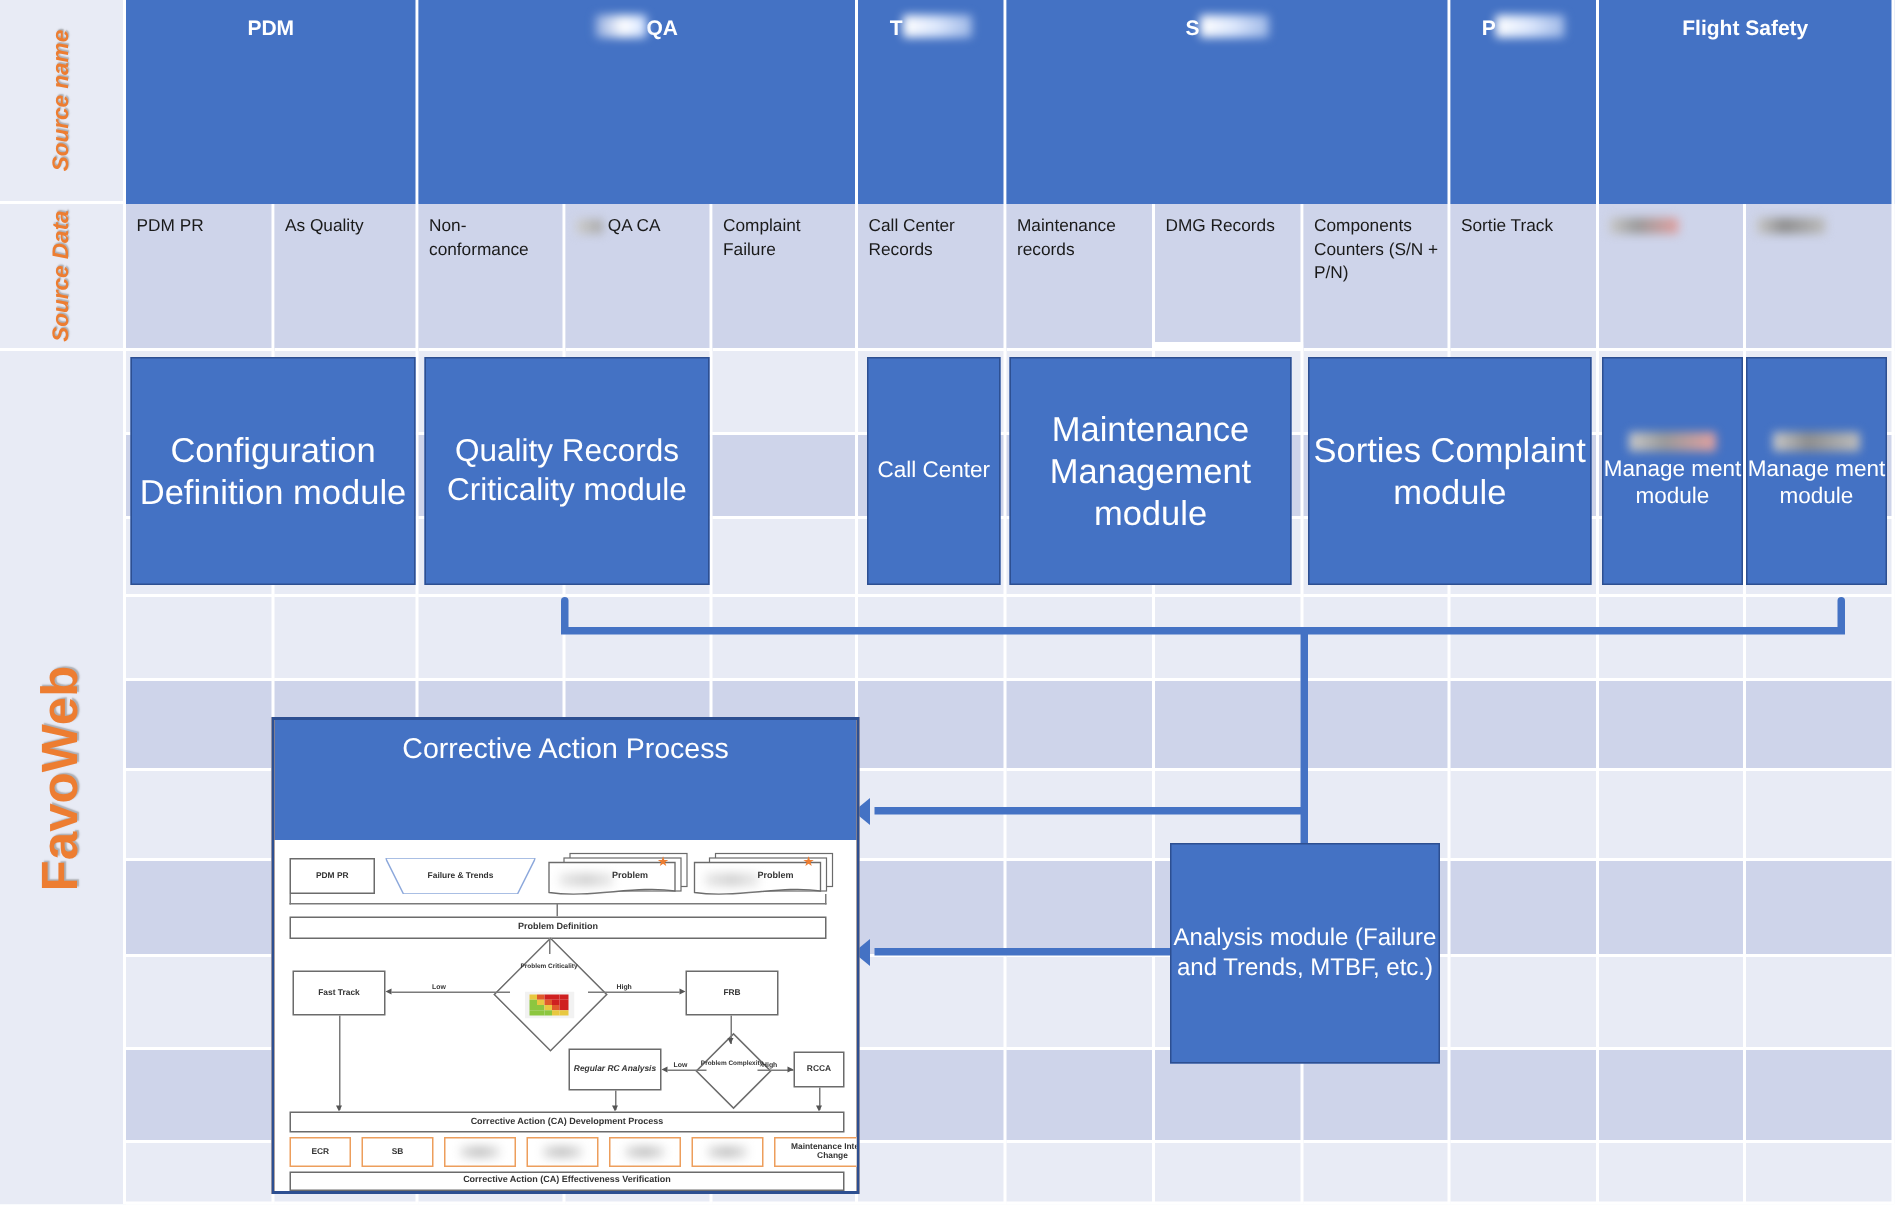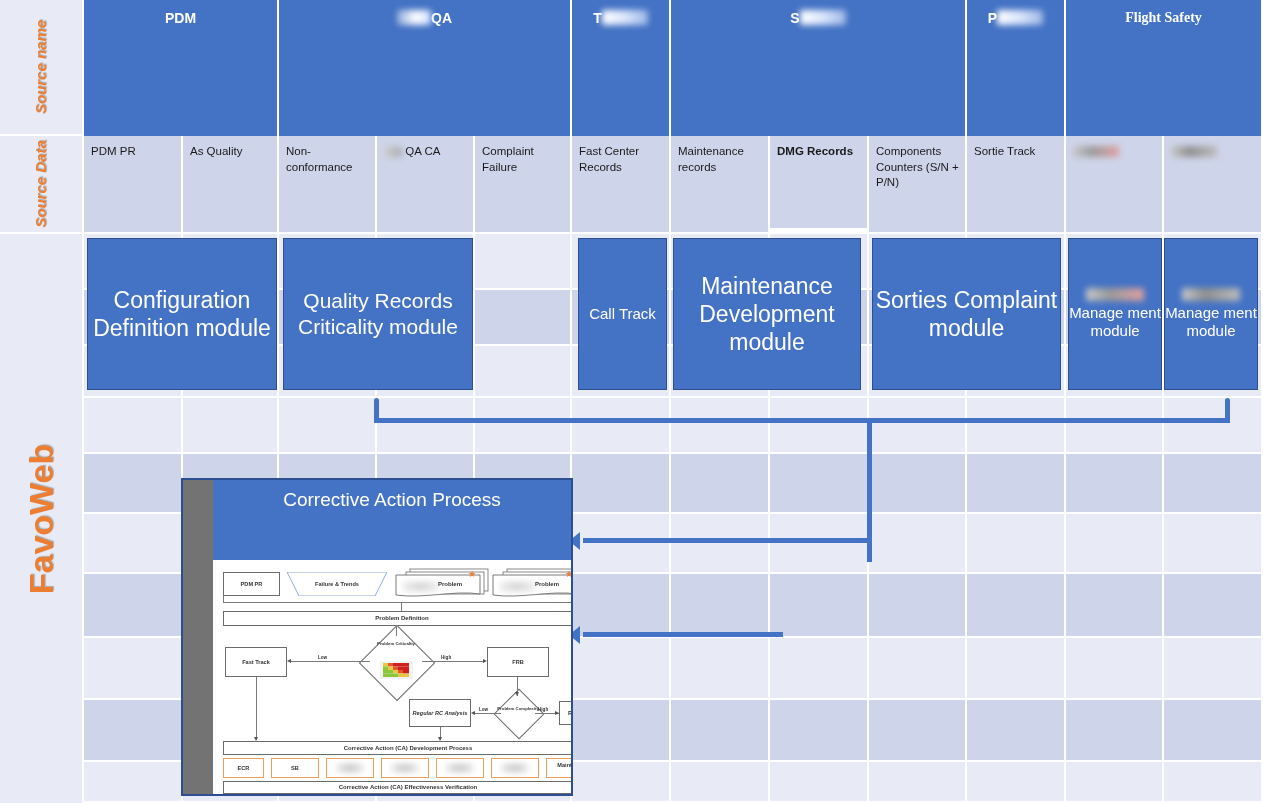--- a/index.html
+++ b/index.html
@@ -43,22 +43,22 @@
   .blur-g{background:linear-gradient(90deg,#c9c9c9,#8e8e8e 40%,#bdbdbd);}
   .blur-r{background:linear-gradient(90deg,#c9c9c9,#9a9a9a 40%,#e0a0a0);}
 
   
   .conn{position:absolute;background:#4472C4;}
   .arrowL{position:absolute;width:0;height:0;
           border-top:9px solid transparent;border-bottom:9px solid transparent;
           border-right:11px solid #4472C4;}
 
   
-  #cap{position:absolute;box-sizing:border-box;background:#737373;
-       border:2px solid #2d4f91;overflow:hidden;padding-left:30px;}
+  #cap{position:absolute;box-sizing:border-box;background:#fdba74;
+       border:2px solid #2d4f91;overflow:hidden;}
   #cap-title{background:#4472C4;color:#fff;text-align:center;
              font-size:19px;display:flex;align-items:flex-start;justify-content:center;
              padding-top:9px;box-sizing:border-box;}
   #cap-body{position:relative;background:#fff;}
 
   
   .fb{position:absolute;box-sizing:border-box;border:1px solid #6b6b6b;background:#fff;
       display:flex;align-items:center;justify-content:center;text-align:center;
       font-size:5.6px;font-weight:bold;color:#333;line-height:1.15;}
   .fb.wide{font-size:6px;}
@@ -255,52 +255,52 @@
         <span class="blur blur-w" style="width:46px;height:15px;background:linear-gradient(90deg,#ffffff,#dbe6fb 50%,#9db7e6);"></span>
       </div>
       <div class="hcell" style="left:671px;top:0;width:296px;height:136px;">
         <span>S</span>
         <span class="blur blur-w" style="width:46px;height:15px;background:linear-gradient(90deg,#ffffff,#dbe6fb 50%,#9db7e6);"></span>
       </div>
       <div class="hcell" style="left:967px;top:0;width:99px;height:136px;">
         <span>P</span>
         <span class="blur blur-w" style="width:46px;height:15px;background:linear-gradient(90deg,#ffffff,#dbe6fb 50%,#9db7e6);"></span>
       </div>
-      <div class="hcell" style="left:1066px;top:0;width:197px;height:136px;font-family:Liberation Serif, serif;">
+      <div class="hcell" style="left:1066px;top:0;width:197px;height:136px;">
         <span>Flight Safety</span>
       </div>
     </div>
 
   <div id="sdcells">
       <div class="sdcell" style="left:84px;top:136px;width:99px;height:98px;"><span>PDM PR</span></div>
       <div class="sdcell" style="left:183px;top:136px;width:96px;height:98px;"><span>As Quality</span></div>
       <div class="sdcell" style="left:279px;top:136px;width:98px;height:98px;"><span>Non-conformance</span></div>
       <div class="sdcell" style="left:377px;top:136px;width:98px;height:98px;"><span class="blur blur-w" style="width:18px;height:10px;background:linear-gradient(90deg,#cfcfcf,#a8a8a8);"></span> <span>QA CA</span></div>
       <div class="sdcell" style="left:475px;top:136px;width:97px;height:98px;"><span>Complaint Failure</span></div>
-      <div class="sdcell" style="left:572px;top:136px;width:99px;height:98px;"><span>Fast Center Records</span></div>
+      <div class="sdcell" style="left:572px;top:136px;width:99px;height:98px;"><span>Call Center Records</span></div>
       <div class="sdcell" style="left:671px;top:136px;width:99px;height:98px;"><span>Maintenance records</span></div>
-      <div class="sdcell" style="left:770px;top:136px;width:99px;height:94px;font-weight:bold;"><span>DMG Records</span></div>
+      <div class="sdcell" style="left:770px;top:136px;width:99px;height:94px;"><span>DMG Records</span></div>
       <div class="sdcell" style="left:869px;top:136px;width:98px;height:98px;"><span>Components Counters (S/N + P/N)</span></div>
       <div class="sdcell" style="left:967px;top:136px;width:99px;height:98px;"><span>Sortie Track</span></div>
       <div class="sdcell" style="left:1066px;top:136px;width:98px;height:98px;"><span class="blur blur-r" style="width:46px;height:11px;"></span></div>
       <div class="sdcell" style="left:1164px;top:136px;width:99px;height:98px;"><span class="blur blur-g" style="width:46px;height:11px;"></span></div>
     </div>
 
   <div id="modules">
       <div class="modbox" style="left:87px;top:238px;width:190px;height:152px;font-size:23px;flex-direction:column;">
         <span>Configuration Definition module</span>
       </div>
       <div class="modbox" style="left:283px;top:238px;width:190px;height:152px;font-size:21px;flex-direction:column;">
         <span>Quality Records Criticality module</span>
       </div>
       <div class="modbox" style="left:578px;top:238px;width:89px;height:152px;font-size:15px;flex-direction:column;">
-        <span>Call Track</span>
+        <span>Call Center</span>
       </div>
       <div class="modbox" style="left:673px;top:238px;width:188px;height:152px;font-size:23px;flex-direction:column;">
-        <span>Maintenance Development module</span>
+        <span>Maintenance Management module</span>
       </div>
       <div class="modbox" style="left:872px;top:238px;width:189px;height:152px;font-size:23px;flex-direction:column;">
         <span>Sorties Complaint module</span>
       </div>
       <div class="modbox" style="left:1068px;top:238px;width:94px;height:152px;font-size:15px;flex-direction:column;">
         <span class="blur blur-r" style="width:58px;height:13px;margin-bottom:3px;"></span>
         <span>Manage ment module</span>
       </div>
       <div class="modbox" style="left:1164px;top:238px;width:94px;height:152px;font-size:15px;flex-direction:column;">
         <span class="blur blur-g" style="width:58px;height:13px;margin-bottom:3px;"></span>
@@ -315,20 +315,23 @@
   <div class="conn" style="left:1225px;top:398px;width:5px;height:22px;border-radius:3px 3px 0 0;"></div>
 
   <div class="conn" style="left:867px;top:420px;width:5px;height:142px;"></div>
 
   <div class="conn" style="left:583px;top:538px;width:286px;height:5px;"></div>
   <div class="arrowL" style="left:569px;top:531.5px;"></div>
 
   <div class="conn" style="left:583px;top:632px;width:200px;height:5px;"></div>
   <div class="arrowL" style="left:569px;top:625.5px;"></div>
 
+  <div class="modbox" id="analysis" style="left:780px;top:562px;width:180px;height:147px;font-size:16px;flex-direction:column;">
+    <span>Analysis module (Failure and Trends, MTBF, etc.)</span>
+  </div>
 
   <div id="cap" style="left:181px;top:478px;width:392px;height:318px;">
     <div id="cap-title" style="height:80px;">
       <span>Corrective Action Process</span>
     </div>
     <div id="cap-body" style="height:234px;">
 
       <div class="fb" style="left:10px;top:12px;width:57px;height:24px;">
         <span>PDM PR</span>
       </div>

